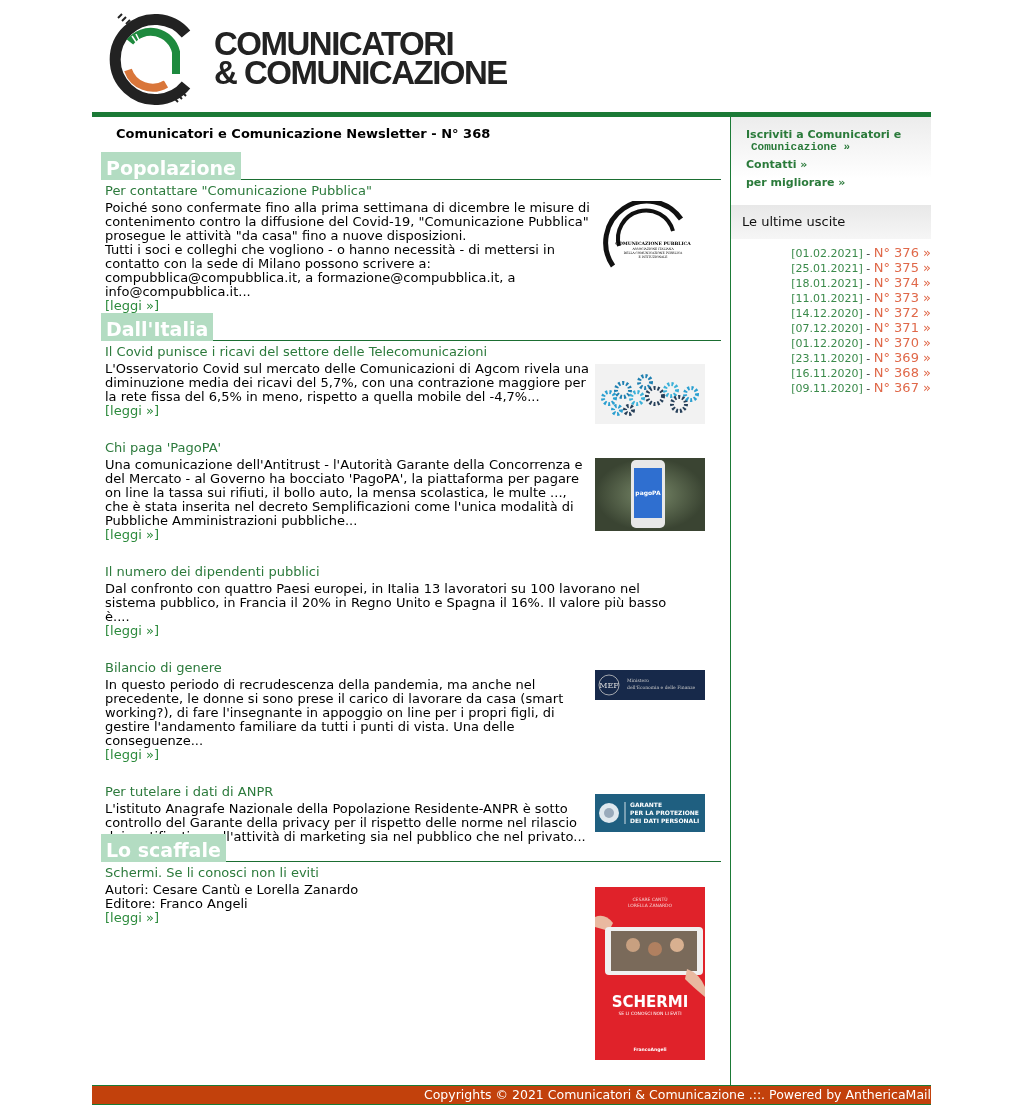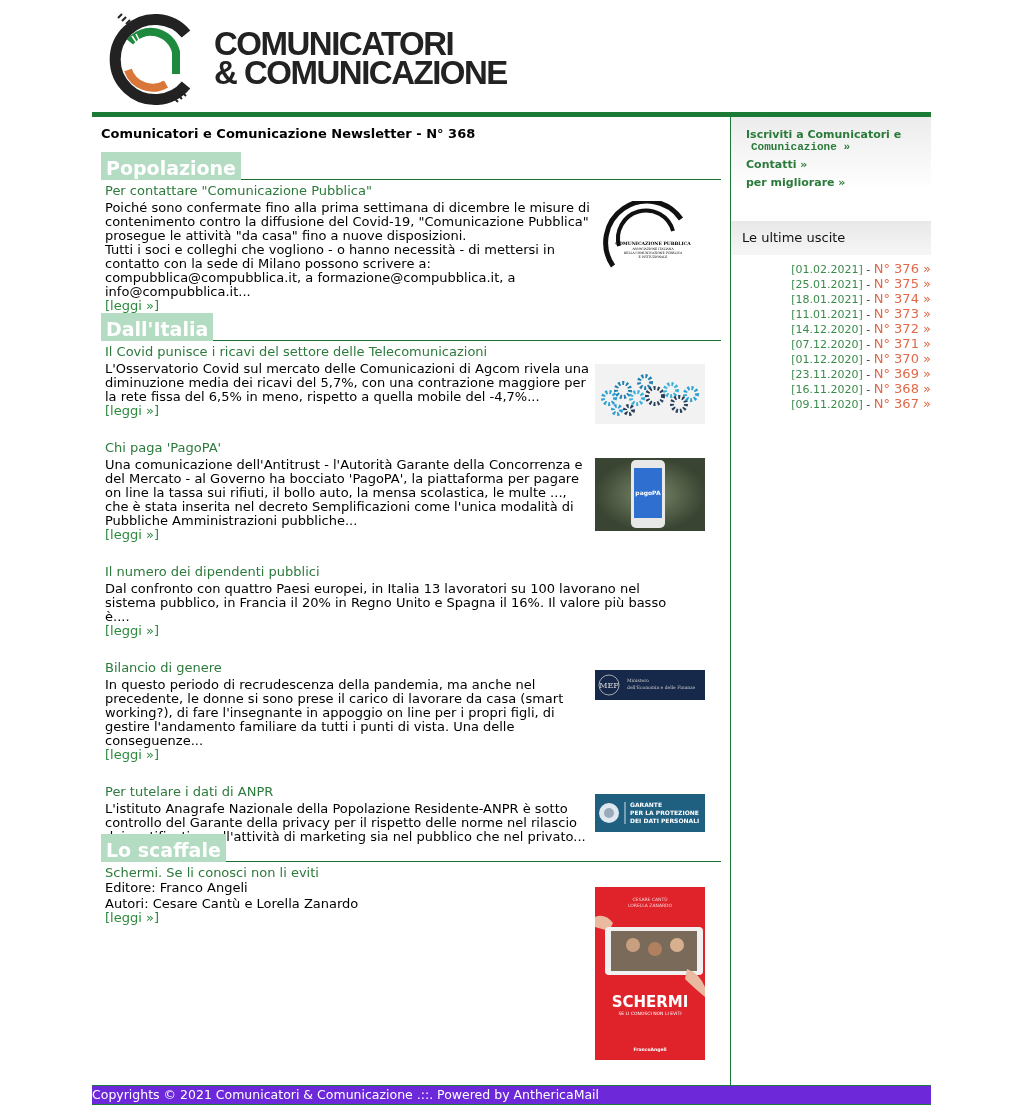--- a/index.html
+++ b/index.html
@@ -11,44 +11,44 @@
   .logo { position: absolute; left: 16px; top: 12px; width: 90px; height: 95px; }
   .brand { position: absolute; left: 122px; top: 30px; font-family: "Liberation Sans", sans-serif; font-weight: bold; font-size: 33px; line-height: 28px; letter-spacing: -1.5px; color: #222; transform: scaleY(1.02); }
   .brand .l2 { display: block; }
   .tagline { position: absolute; left: 474px; top: 24px; font-family: "Liberation Sans", sans-serif; color: #222; }
   .tagline .t1 { font-size: 26px; letter-spacing: -1.5px; line-height: 30px; display: block; font-weight: 300; }
   .tagline .t2 { font-size: 31px; letter-spacing: -2px; line-height: 34px; display: block; transform: scaleX(0.92); transform-origin: left; }
   .topbar { position: absolute; left: 0; top: 112px; width: 839px; height: 5px; background: #1b7a36; }
 
   
   .main { position: absolute; left: 0; top: 117px; width: 638px; height: 968px; }
-  .issue-title { position: absolute; left: 9px; top: 9px; font-size: 13px; font-weight: bold; }
+  .issue-title { position: absolute; left: 24px; top: 9px; font-size: 13px; font-weight: bold; }
   .section { position: absolute; left: 9px; width: 620px; }
   .sec-head { position: relative; height: 28px; border-bottom: 1px solid #1b6e32; }
   .sec-label { display: inline-block; background: #b3dcc2; color: #fff; font-weight: bold; font-size: 19px; padding: 3px 5px 0 5px; height: 28px; line-height: 26px; }
   .article { position: relative; padding-left: 4px; }
   .art-title { color: #2c7a3c; font-size: 13px; line-height: 16px; margin-top: 3px; }
   .art-body { font-size: 13px; line-height: 14px; margin-top: 2px; width: 486px; }
   .leggi { color: #2c8a3c; font-size: 13px; line-height: 14px; }
   .thumb { position: absolute; right: 16px; width: 110px; }
 
   
   .sidebar { position: absolute; left: 638px; top: 117px; width: 201px; height: 968px; border-left: 1px solid #1b7a36; }
-  .side-links { background: linear-gradient(#ececec, #fff 70%); padding: 12px 0 8px 15px; height: 104px; }
+  .side-links { background: linear-gradient(#ececec, #fff 70%); padding: 12px 0 8px 15px; height: 88px; }
   .side-link { display: block; font-size: 11px; font-weight: bold; color: #2a7a3a; line-height: 12px; margin-bottom: 6px; }
   .side-link .indent { padding-left: 5px; font-family: Liberation Mono, monospace; }
   .side-head { background: linear-gradient(#e8e8e8, #f6f6f6); height: 34px; padding: 9px 16px 0 11px; font-size: 13px; font-weight: normal; color: #111; }
   .issues { padding: 7px 0 0 4px; text-align: right; }
   .issue-row { font-size: 11px; line-height: 14px; white-space: nowrap; }
   .issue-date { color: #3a8a4a; }
   .issue-sep { color: #333; }
   .issue-num { color: #e0694a; font-size: 13px; }
 
   
-  .footer { position: absolute; left: 0; top: 1085px; width: 839px; height: 20px; background: #6d28d9; border-top: 1px solid #1b7a36; border-bottom: 1px solid #1b7a36; text-align: left; color: #fff; font-size: 12.5px; line-height: 18px; }
+  .footer { position: absolute; left: 0; top: 1085px; width: 839px; height: 20px; background: #c2410c; border-top: 1px solid #1b7a36; border-bottom: 1px solid #1b7a36; text-align: right; color: #fff; font-size: 12.5px; line-height: 18px; }
 </style>
 </head>
 <body>
 
 <div class="page">
 
   <div class="header">
     <svg class="logo" viewBox="0 0 90 95">
       <path d="M78 22 A40 40 0 1 0 78 73" fill="none" stroke="#222" stroke-width="11"></path>
       <path d="M22 30 A26 26 0 0 1 68 40 L68 62" fill="none" stroke="#1e8a3e" stroke-width="8"></path>
@@ -178,22 +178,22 @@
         </svg>
       </div>
     </div>
 
     <div class="section" style="top:717px;">
       <div class="sec-head">
         <span class="sec-label">Lo scaffale</span>
       </div>
       <div class="article">
         <div class="art-title">Schermi. Se li conosci non li eviti</div>
+        <div class="art-body">Autori: Cesare Cantù e Lorella Zanardo</div>
         <div class="art-body" style="margin-top:0;">Editore: Franco Angeli</div>
-        <div class="art-body">Autori: Cesare Cantù e Lorella Zanardo</div>
         <div class="leggi">[leggi »]</div>
         <svg class="thumb" style="top:22px;height:173px;" viewBox="0 0 110 173">
           <rect width="110" height="173" fill="#e0222a"></rect>
           <text x="55" y="14" font-size="4.5" fill="#f6d0d0" text-anchor="middle" font-family="DejaVu Sans, sans-serif">CESARE CANTÙ</text>
           <text x="55" y="20" font-size="4.5" fill="#f6d0d0" text-anchor="middle" font-family="DejaVu Sans, sans-serif">LORELLA ZANARDO</text>
           <path d="M0 30 Q10 26 18 36 L14 44 L0 40 Z" fill="#e9b9a0"></path>
           <rect x="10" y="40" width="98" height="48" rx="4" fill="#f0f0f0"></rect>
           <rect x="16" y="44" width="86" height="40" fill="#7a6a5a"></rect>
           <circle cx="38" cy="58" r="7" fill="#c8a080"></circle>
             <circle cx="60" cy="62" r="7" fill="#b08060"></circle>

